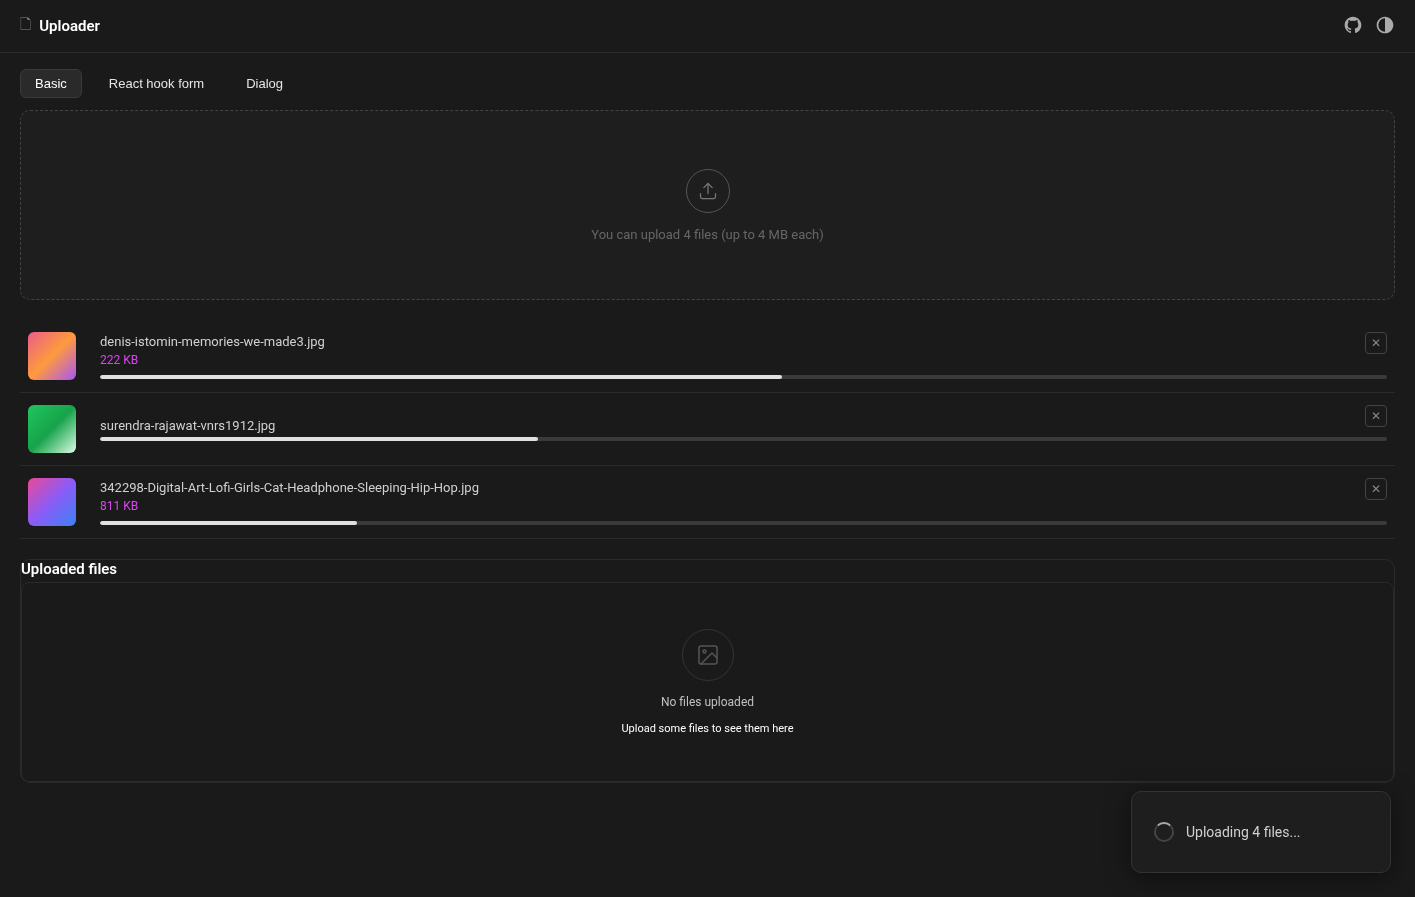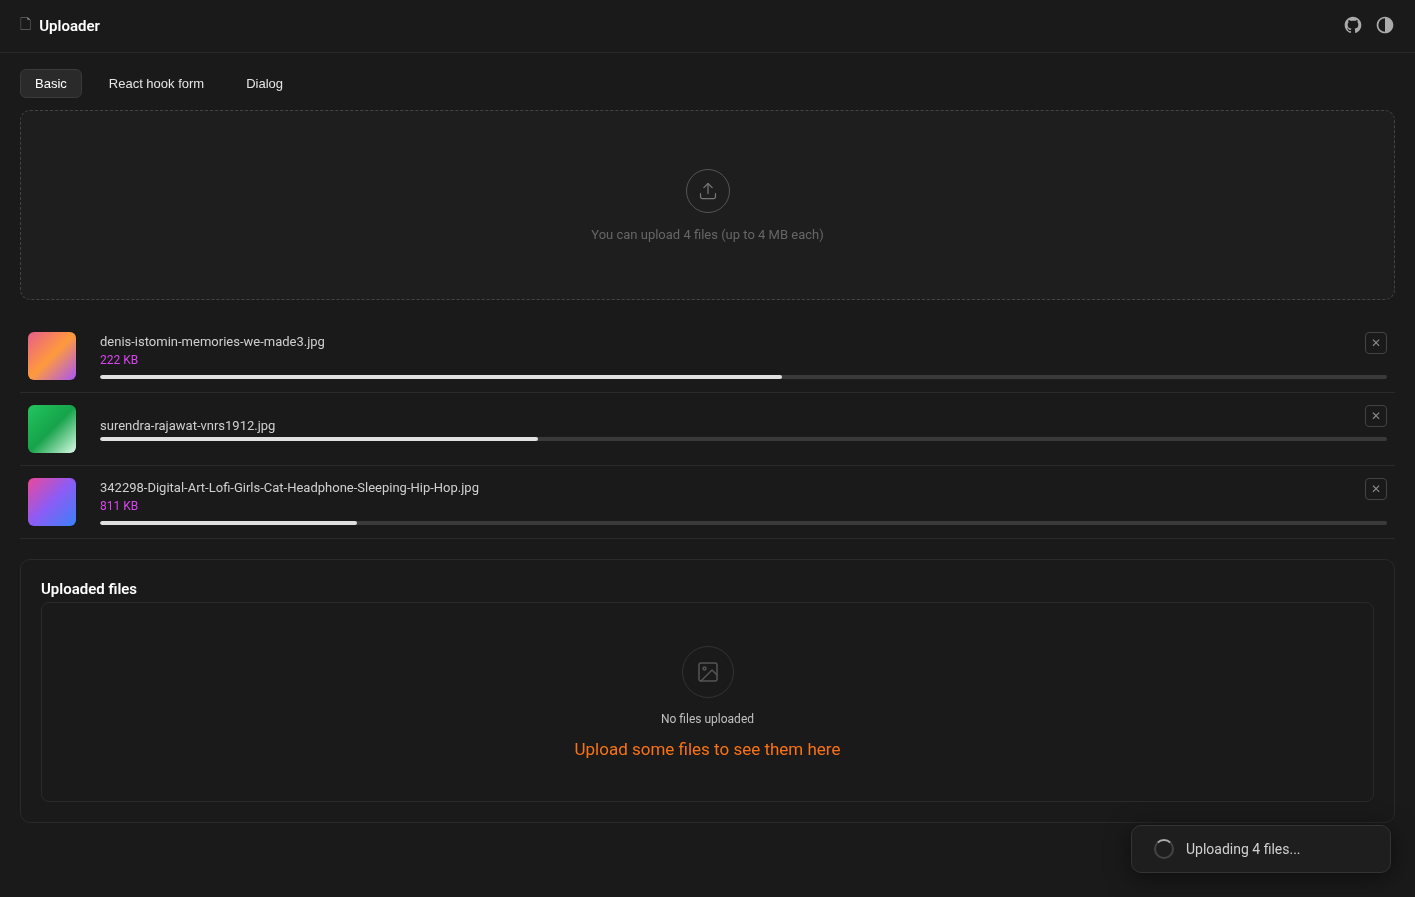--- a/index.html
+++ b/index.html
@@ -172,21 +172,20 @@
       font-size: 12px;
       background: transparent;
       flex-shrink: 0;
     }
 
     
     .uploaded-section {
       margin: 20px 20px 0;
       border: 1px solid #2a2a2a;
       border-radius: 10px;
-      padding: 20px;
     }
     .uploaded-title {
       font-size: 15px;
       font-weight: 600;
       color: #ffffff;
       margin-bottom: 4px;
     }
     .uploaded-subtitle {
       font-size: 13px;
       color: #666;
@@ -213,33 +212,33 @@
       margin-bottom: 14px;
       color: #555;
       font-size: 20px;
     }
     .uploaded-empty-title {
       font-size: 12px;
       color: #c0c0c0;
       margin-bottom: 13px;
     }
     .uploaded-empty-sub {
-      font-size: 17px;
-      color: #f97316;
+      font-size: 11px;
+      color: #ffffff;
     }
 
     
     .toast {
       position: fixed;
       bottom: 24px;
       right: 24px;
       background: #1e1e1e;
       border: 1px solid #333;
       border-radius: 10px;
-      padding: 13px 22px;
+      padding: 30px 22px;
       display: flex;
       align-items: center;
       gap: 12px;
       min-width: 260px;
       box-shadow: 0 4px 24px rgba(0,0,0,0.5);
     }
     .toast-spinner {
       width: 20px;
       height: 20px;
       border: 2px solid #444;

